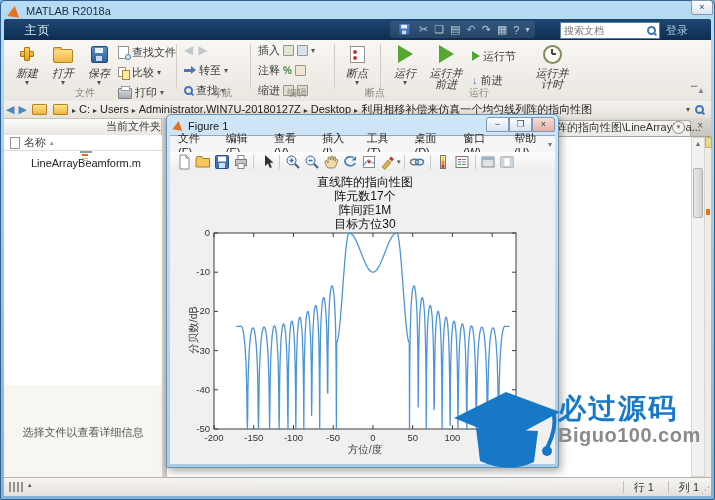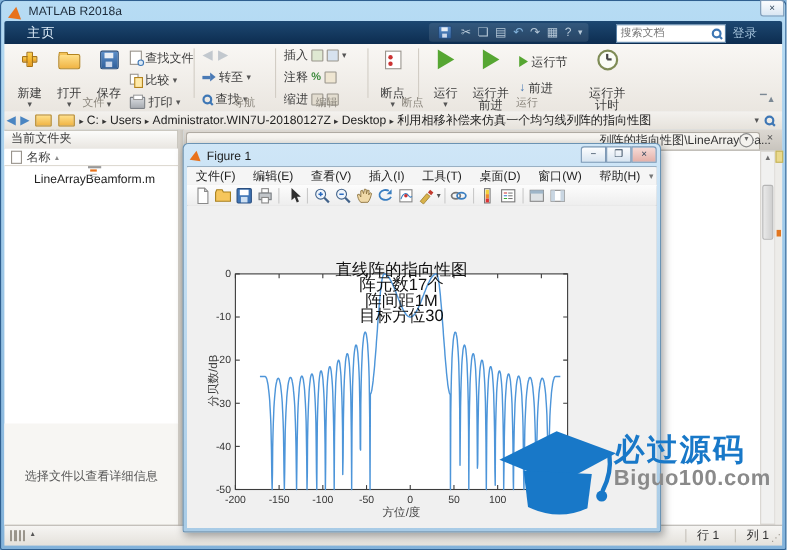--- a/index.html
+++ b/index.html
@@ -29,21 +29,21 @@
   .mag{width:9px;height:9px;position:relative;margin-right:3px;}
   .mag::before{content:"";position:absolute;left:0;top:0;width:5px;height:5px;border:2px solid #3e77b5;border-radius:50%;}
   .mag::after{content:"";position:absolute;left:6px;top:7px;width:4px;height:2px;background:#3e77b5;transform:rotate(45deg);}
   .signin{position:absolute;left:662px;top:4px;font-size:11px;color:#a8c6de;}
   
   .ribbon{position:absolute;left:4px;top:40px;right:4px;height:61px;background:linear-gradient(#f9f7f4,#eae6e0);
           border-bottom:1px solid #c8c3bb;}
   .rsep{position:absolute;top:4px;bottom:12px;width:1px;background:#d2cdc5;}
   .glabel{position:absolute;bottom:1px;font-size:10px;color:#8a857c;width:70px;text-align:center;}
   .bigbtn{position:absolute;top:4px;width:34px;text-align:center;font-size:11px;color:#3b3b3b;}
-  .bigbtn .lab{display:block;margin-top:16px;line-height:11px;}
+  .bigbtn .lab{display:block;margin-top:4px;line-height:11px;font-style:italic;}
   .caret{font-size:8px;color:#555;display:block;line-height:7px;}
   .minirow{position:absolute;height:16px;display:flex;align-items:center;gap:3px;font-size:11px;color:#3b3b3b;}
   .icwrap{height:20px;display:flex;align-items:center;justify-content:center;}
   
   .plus{width:16px;height:16px;position:relative;margin:0 auto;}
   .plus::before{content:"";position:absolute;left:1px;top:5px;width:12px;height:4px;background:linear-gradient(#ffd24a,#e89b1e);border:1px solid #a87414;border-radius:1px;}
   .plus::after{content:"";position:absolute;left:5px;top:1px;width:4px;height:12px;background:linear-gradient(#ffd24a,#e89b1e);border:1px solid #a87414;border-radius:1px;}
   .folder{width:18px;height:12px;background:linear-gradient(#ffe08a,#f0b445);border:1px solid #b3831e;border-radius:2px;position:relative;margin:4px auto 0;}
   .folder::before{content:"";position:absolute;top:-3px;left:-1px;width:7px;height:2px;background:#f3c35a;border:1px solid #b3831e;border-bottom:none;border-radius:2px 2px 0 0;}
   .floppy{width:15px;height:15px;background:linear-gradient(#5b8ec9,#31619c);border:1px solid #234a7a;border-radius:2px;position:relative;margin:1px auto 0;}
@@ -75,21 +75,21 @@
   .addr{position:absolute;left:4px;top:101px;right:4px;height:17px;background:linear-gradient(#f4f2ef,#e6e2db);
         border-bottom:1px solid #c2bdb4;display:flex;align-items:center;font-size:11px;color:#222;}
   .addr .nav{color:#4a85c2;font-size:11px;margin:0 2px;}
   .fldico{width:13px;height:9px;background:linear-gradient(#ffe08a,#f0b445);border:1px solid #b3831e;border-radius:1px;position:relative;margin:0 3px;}
   .crumb{margin:0 2px;}
   .crumb-sep{font-size:8px;color:#333;margin:0 1px;}
   .addr-right{position:absolute;right:4px;display:flex;align-items:center;gap:5px;}
   
   .phead{background:linear-gradient(#fcfcfb,#e9e6e1);border:1px solid #c6c2ba;border-left:none;
          font-size:11px;color:#3c3c3c;line-height:15px;padding-left:6px;}
-  .leftpanel{position:absolute;left:4px;top:118px;width:158px;bottom:22px;background:#fff;border-right:1px solid #b5b0a8;}
+  .leftpanel{position:absolute;left:4px;top:118px;width:158px;bottom:22px;background:#fff;border-right:1px solid #b5b0a8;text-align:right;}
   .lp-head{position:absolute;left:0;right:0;top:0;height:16px;}
   .lp-cols{position:absolute;left:0;right:0;top:17px;height:15px;background:#fff;border-bottom:1px solid #dedad2;
            font-size:11px;color:#444;display:flex;align-items:center;padding-left:6px;gap:4px;}
   .sorttri{font-size:7px;color:#8a8a8a;}
   .file-row{position:absolute;left:0;right:0;top:33px;height:15px;display:flex;align-items:center;gap:4px;
             font-size:11px;color:#222;padding-left:6px;flex-direction:column;}
   .m-ico{width:10px;height:12px;background:#fff;border:1px solid #999;position:relative;}
   .m-ico::before{content:"";position:absolute;left:1px;top:2px;width:6px;height:2px;background:#e8721c;}
   .m-ico::after{content:"";position:absolute;left:1px;top:6px;width:6px;height:1px;background:#bbb;box-shadow:0 2px 0 #bbb;}
   .details{position:absolute;left:4px;width:158px;top:385px;bottom:22px;background:#f7f6f3;border-right:1px solid #b5b0a8;}
@@ -114,41 +114,41 @@
   
   .statusbar{position:absolute;left:4px;right:4px;bottom:4px;height:18px;background:linear-gradient(#f6f5f3,#e4e1db);
              border-top:1px solid #b8b4ad;font-size:11px;color:#333;}
   .grip{position:absolute;left:5px;top:4px;width:16px;height:10px;
         background:repeating-linear-gradient(90deg,#9a958c 0 2px,transparent 2px 4px);}
   .grip-arr{position:absolute;left:24px;top:3px;font-size:7px;color:#555;}
   .sb-right{position:absolute;right:12px;top:0;height:100%;display:flex;align-items:center;gap:14px;}
   .sb-seg{border-left:1px solid #c5c1b9;padding-left:10px;height:12px;line-height:12px;}
   .sb-dots{position:absolute;right:1px;bottom:1px;font-size:9px;color:#9a958c;}
   
-  .figwin{position:absolute;left:166px;top:130px;width:391px;height:352px;z-index:10;
+  .figwin{position:absolute;left:166px;top:114px;width:391px;height:352px;z-index:10;
           border:1px solid #6a93b4;border-radius:5px 5px 2px 2px;background:linear-gradient(#cfe6f7,#a8cbe6);
-          box-shadow:2px 3px 8px rgba(0,0,0,.35);padding-left:42px;}
+          box-shadow:2px 3px 8px rgba(0,0,0,.35);}
   .fw-title{position:absolute;left:3px;top:2px;right:3px;height:17px;display:flex;align-items:center;font-size:11px;color:#1b1b1b;}
   .fw-logo{width:0;height:0;border-left:5px solid transparent;border-right:5px solid transparent;border-bottom:9px solid #e8721c;margin:0 5px 0 3px;transform:rotate(8deg);}
   .fw-btns{position:absolute;right:3px;top:2px;display:flex;}
   .fw-btn{width:21px;height:13px;border:1px solid #7e99b5;background:linear-gradient(#fdfdfe,#d7e4f0);
           font-size:9px;line-height:12px;text-align:center;color:#2e4358;}
   .fw-btn.close{background:linear-gradient(#f6dcd8,#e4b0a8);border-radius:0 3px 0 0;}
   .fw-btn.minb{border-radius:3px 0 0 0;}
   .fw-inner-box{position:absolute;left:3px;top:20px;right:3px;bottom:3px;background:#fff;border:1px solid #8fa8bd;}
   .fw-menu{position:absolute;left:3px;top:21px;right:3px;height:16px;background:#f5f5f5;border-bottom:1px solid #dcdcdc;
            display:flex;align-items:center;font-size:11px;color:#1f1f1f;}
   .fw-menu .mi{padding:0 8px;}
   .fw-menu .chev{position:absolute;right:3px;font-size:8px;color:#777;}
   .fw-tools{position:absolute;left:3px;top:37px;right:3px;height:19px;background:linear-gradient(#fdfdfd,#ededed);
             border-bottom:1px solid #c9c9c9;display:flex;align-items:center;padding-left:4px;}
   .fti{width:19px;height:17px;display:inline-flex;align-items:center;justify-content:center;}
   .tsep{width:1px;height:14px;background:#c9c9c9;margin:0 3px;}
   .fw-canvas{position:absolute;left:3px;top:56px;right:3px;bottom:3px;background:#f0f0f0;}
-  .fig-title{position:absolute;left:44px;width:302px;top:4px;text-align:center;font-size:15px;color:#111;line-height:14px;margin-top:48px;}
+  .fig-title{position:absolute;left:44px;width:302px;top:4px;text-align:center;font-size:12px;color:#111;line-height:14px;}
   .ylab{position:absolute;left:-36px;top:152px;width:120px;text-align:center;font-size:10.5px;color:#3f3f3f;transform:rotate(-90deg);}
   .xlab{position:absolute;left:44px;width:302px;top:272px;text-align:center;font-size:10.5px;color:#3f3f3f;}
   
   .wm{position:absolute;left:446px;top:384px;width:268px;height:96px;z-index:30;}
   .wm-text{position:absolute;left:112px;top:10px;}
   .wm-cn{font-size:28px;font-weight:bold;letter-spacing:2px;line-height:30px;}
   .wm-en{font-size:20px;font-weight:bold;line-height:22px;letter-spacing:.5px;}
 </style>
 </head>
 <body>

